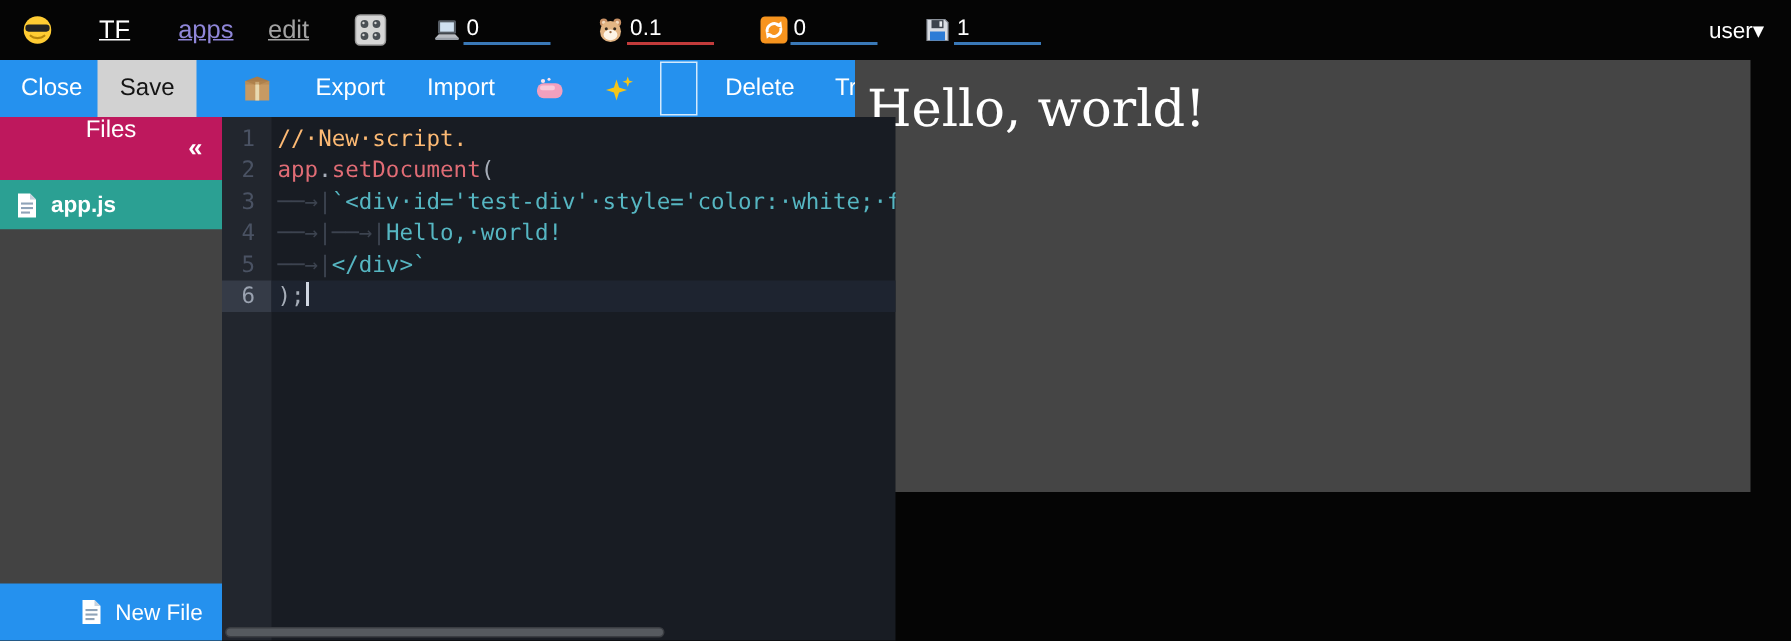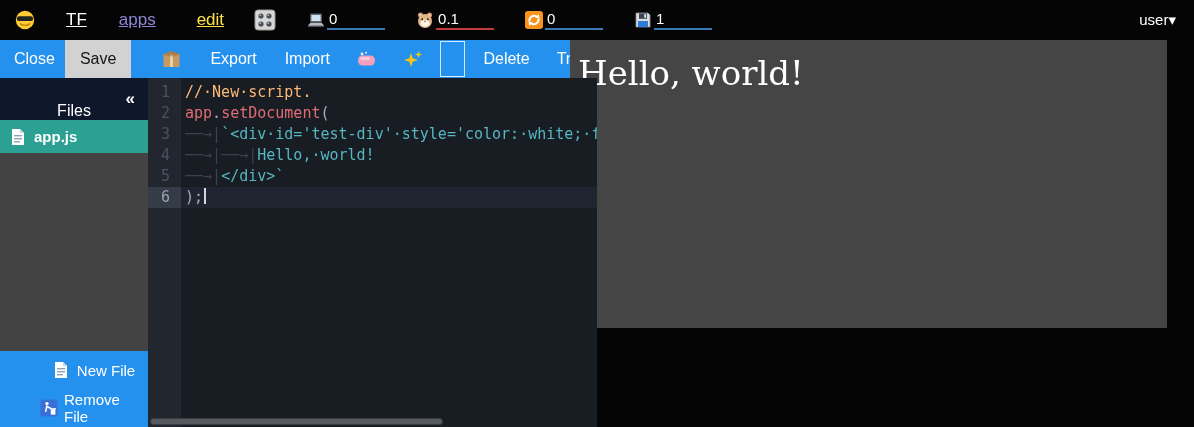--- a/index.html
+++ b/index.html
@@ -10,21 +10,21 @@
   }
 
   
   .topbar {
     position:absolute; left:0; top:0; width:1194px; height:40px;
     background:#050505; display:flex; align-items:center; padding-left:14px;
   }
   .topbar .link { font-size:17px; text-decoration:underline; cursor:pointer; }
   .link-tf   { color:#ffffff; margin-left:30px; }
   .link-apps { color:#8f86d8; margin-left:32px; }
-  .link-edit { color:#fde047; margin-left:41px; }
+  .link-edit { color:#a3a3a3; margin-left:23px; }
   .dice-btn  { margin-left:30px; width:22px; height:22px; }
   .stat { display:flex; align-items:flex-end; margin-left:30px; }
   .stat .icon { width:20px; height:20px; margin-right:1px; }
   .stat .val {
     display:inline-block; width:58px; color:#fff; font-size:15px;
     padding:0 0 1px 2px; border-bottom:2px solid #3a79b8; line-height:17px;
   }
   .stat .val.red { border-bottom-color:#c23b3b; }
   .user-menu { margin-left:auto; margin-right:18px; color:#fff; font-size:15px; cursor:pointer; }
 
@@ -55,22 +55,22 @@
     font-family:"DejaVu Serif", "Liberation Serif", serif;
     font-size:34px; padding:13px 0 0 8px;
   }
 
   
   .sidebar {
     position:absolute; left:0; top:78px; width:148px; height:349px;
     display:flex; flex-direction:column; background:#434343;
   }
   .files-header {
-    height:42px; background:#0f172a; color:#fff; display:flex;
-    align-items:flex-end; justify-content:center; font-size:16px; position:relative;
+    height:42px; background:#be185d; color:#fff; display:flex;
+    align-items:flex-start; justify-content:center; font-size:16px; position:relative;
     flex:0 0 42px;
   }
   .files-collapse { position:absolute; right:13px; top:50%; transform:translateY(-50%);
     font-size:17px; font-weight:bold; cursor:pointer; }
   .file-item {
     height:33px; flex:0 0 33px; background:#2ba093; color:#fff; display:flex;
     align-items:center; padding-left:10px; gap:8px; font-size:15px; font-weight:bold; cursor:pointer;
   }
   .file-item .icon { width:16px; height:18px; }
   .sidebar-filler { flex:1 1 auto; background:#434343; }
@@ -251,33 +251,20 @@
     <span class="icon">
       <svg width="16" height="18" viewBox="0 0 16 18">
         <path d="M2 1 h8 l4 4 v12 h-12 Z" fill="#ffffff"></path>
         <path d="M10 1 l4 4 h-4 Z" fill="#c7d2dd"></path>
         <rect x="4" y="7" width="8" height="1.4" fill="#8fa3b8"></rect>
         <rect x="4" y="10" width="8" height="1.4" fill="#8fa3b8"></rect>
         <rect x="4" y="13" width="6" height="1.4" fill="#8fa3b8"></rect>
       </svg>
     </span>
     <span>New File</span>
-  </div>
-  <div class="side-btn">
-    <span class="icon">
-      <svg width="18" height="18" viewBox="0 0 18 18">
-        <rect x="0.5" y="0.5" width="17" height="17" rx="2.5" fill="#3a6fd8"></rect>
-        <circle cx="7" cy="4.6" r="1.7" fill="#fff"></circle>
-        <path d="M7 6.5 L5.6 12.8" stroke="#fff" stroke-width="1.6"></path>
-        <path d="M7 7.5 L11 9.5" stroke="#fff" stroke-width="1.4"></path>
-        <rect x="10.8" y="10.2" width="4.6" height="5.4" fill="#fff"></rect>
-        <rect x="10.2" y="9.2" width="5.8" height="1.2" fill="#fff"></rect>
-      </svg>
-    </span>
-    <span>Remove File</span>
   </div>
 </div>
 
 <div class="editor">
   <div class="gutter">
       <div class="gut">1</div>
       <div class="gut">2</div>
       <div class="gut">3</div>
       <div class="gut">4</div>
       <div class="gut">5</div>

